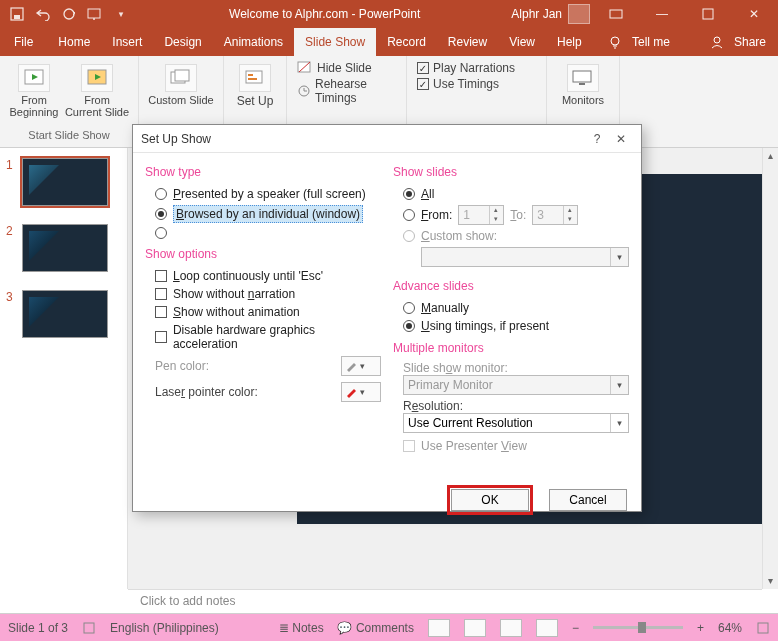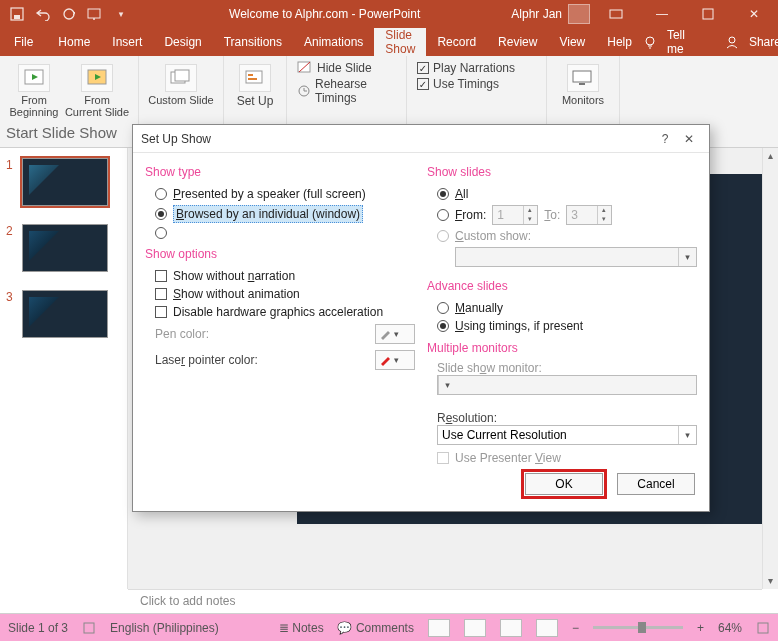--- a/index.html
+++ b/index.html
@@ -16,21 +16,21 @@
 .ribbon-tabs { height: 28px; background: #b7472a; display: flex; align-items: stretch; color: #fff; }
 .ribbon-tab { padding: 0 11px; display: flex; align-items: center; font-size: 12px; cursor: pointer; }
 .ribbon-tab.active { background: #f3f3f3; color: #b7472a; }
 .ribbon-tab.file { padding: 0 14px; }
 .ribbon-right { margin-left: auto; display: flex; align-items: center; gap: 10px; padding-right: 12px; }
 
 .ribbon-body { height: 92px; background: #f3f3f3; border-bottom: 1px solid #d0d0d0; display: flex; }
 .ribbon-group { border-right: 1px solid #e0e0e0; padding: 4px 6px; display: flex; flex-direction: column; }
 .ribbon-bigbtn { display: flex; flex-direction: column; align-items: center; justify-content: flex-start; width: 56px; padding-top: 4px; gap: 2px; color: #444; }
 .ribbon-bigbtn .icon-sq { width: 32px; height: 28px; background: #fafafa; border: 1px solid #ddd; display:flex; align-items:center; justify-content:center; }
-.ribbon-group-label { font-size: 15px; color: #666; margin-top: auto; padding-bottom: 2px; }
+.ribbon-group-label { font-size: 11px; color: #666; text-align: center; margin-top: auto; padding-bottom: 2px; }
 .ribbon-mini-row { display: flex; align-items: center; gap: 4px; color: #444; padding: 1px 4px; }
 .chk { width: 12px; height: 12px; border: 1px solid #555; display:inline-flex; align-items:center; justify-content:center; font-size:10px; color:#333; }
 
 .slide-area { position: absolute; top: 148px; left: 0; right: 16px; bottom: 52px; display: flex; }
 .thumb-pane { width: 128px; background: #fff; border-right: 1px solid #e0e0e0; padding: 10px 6px; }
 .thumb-row { display: flex; align-items: flex-start; gap: 6px; margin-bottom: 18px; }
 .thumb-num { font-size: 12px; color: #c05036; width: 10px; }
 .thumb { width: 86px; height: 48px; background: #1b2b3a; border: 1px solid #999; position:relative; }
 .thumb.sel { outline: 2px solid #c05036; outline-offset: 0; }
 .thumb .diag { position:absolute; left:6px; top:6px; width:30px; height:30px; background:linear-gradient(135deg,#2a6a8a 0%,#0f2030 100%); clip-path: polygon(0 0,100% 0,0 100%); }
@@ -41,21 +41,21 @@
 .vscroll .up, .vscroll .dn { height:16px; text-align:center; color:#666; font-size:10px; line-height:16px; }
 .notes-bar { position:absolute; left:128px; right:16px; bottom:28px; height:24px; background:#fff; border-top:1px solid #ddd; padding:4px 12px; color:#888; }
 
 .statusbar { position:absolute; bottom:0; left:0; right:0; height:28px; background:#f9a8d4; border-top:1px solid #d0d0d0; display:flex; align-items:center; padding:0 8px; gap:14px; color:#555; font-size:12px; }
 .statusbar .spacer { flex:1; }
 .view-btn { width:22px; height:18px; border:1px solid #bbb; background:#fafafa; }
 .zoom-track { width:90px; height:3px; background:#bbb; position:relative; }
 .zoom-thumb { position:absolute; left:50%; top:-4px; width:8px; height:11px; background:#888; }
 
 
-.dialog { position:absolute; left:132px; top:124px; width:578px; height:388px; background:#fff; border:1px solid #888; box-shadow: 4px 4px 12px rgba(0,0,0,.25); z-index:50; }
+.dialog { position:absolute; left:132px; top:124px; width:510px; height:388px; background:#fff; border:1px solid #888; box-shadow: 4px 4px 12px rgba(0,0,0,.25); z-index:50; }
 .dlg-title { height:28px; display:flex; align-items:center; padding:0 8px; border-bottom:1px solid #e5e5e5; }
 .dlg-title .t { flex:1; font-size:12px; color:#333; }
 .dlg-title .hc { width:24px; text-align:center; color:#555; cursor:pointer; }
 .dlg-body { display:flex; padding: 6px 12px 0 12px; gap: 12px; }
 .col { flex:1; }
 .group-title { color:#ec4899; font-size:12px; margin: 6px 0 6px 0; }
 .opt-row { display:flex; align-items:center; gap:6px; padding:2px 0 2px 10px; color:#222; }
 .opt-row.disabled { color:#999; }
 .radio { width:12px; height:12px; border:1px solid #555; border-radius:50%; display:inline-flex; align-items:center; justify-content:center; }
 .radio .dot { width:6px; height:6px; background:#333; border-radius:50%; }
@@ -66,21 +66,21 @@
 .num-input.dis { color:#aaa; background:#f5f5f5; }
 .spin { width:12px; display:flex; flex-direction:column; }
 .spin div { height:9px; border-left:1px solid #ccc; font-size:7px; line-height:7px; text-align:center; color:#666; }
 .combo { display:flex; border:1px solid #bbb; height:20px; background:#fff; }
 .combo.dis { background:#f4f4f4; color:#999; }
 .combo .txt { flex:1; padding:2px 4px; }
 .combo .arr { width:18px; border-left:1px solid #ccc; display:flex; align-items:center; justify-content:center; font-size:9px; color:#555; }
 .lbl-row { display:flex; align-items:center; gap:8px; padding:3px 0 3px 10px; }
 .color-btn { width:40px; height:20px; border:1px solid #bbb; display:flex; align-items:center; padding:0 3px; gap:3px; background:#fafafa; }
 .dd-car { font-size:9px; color:#555; }
-.dlg-btns { position:absolute; right:14px; bottom:16px; display:flex; gap:14px;justify-content:flex-end; }
+.dlg-btns { position:absolute; right:14px; bottom:0; display:flex; gap:20px;justify-content:flex-end; }
 .dlg-btn { width:78px; height:22px; border:1px solid #999; background:#f8f8f8; text-align:center; line-height:20px; font-size:12px; cursor:pointer; }
 .dlg-btn.ok { outline:3px solid #d41f1f; outline-offset:1px; }
 .sel-row { background:#cde6f7; border:1px dotted #4a90d9; padding:1px 2px; }
 .fld-label { color:#444; }
 .fld-label.dis { color:#999; }
 svg { display:block; }
 </style>
 </head>
 <body>
 
@@ -128,21 +128,20 @@
       </span>
     <span class="win-btn">✕</span>
   </div>
 </div>
 
 <div class="ribbon-tabs">
   <div class="ribbon-tab file">File</div>
   <div class="ribbon-tab">Home</div>
   <div class="ribbon-tab">Insert</div>
   <div class="ribbon-tab">Design</div>
-  <div class="ribbon-tab">Transitions</div>
   <div class="ribbon-tab">Animations</div>
   <div class="ribbon-tab active">Slide Show</div>
   <div class="ribbon-tab">Record</div>
   <div class="ribbon-tab">Review</div>
   <div class="ribbon-tab">View</div>
   <div class="ribbon-tab">Help</div>
   <div class="ribbon-right">
     <span>
         <svg width="14" height="14">
           <circle cx="7" cy="6" r="4" fill="none" stroke="#fff"></circle>
@@ -335,20 +334,24 @@
           </span>
           <span class="sel-row"><span class="underline-key">B</span>rowsed by an individual (window)</span>
         </div>
       <div class="opt-row">
           <span class="radio"></span>
         </div>
 
       <div class="group-title">Show options</div>
       <div class="opt-row">
           <span class="cb"></span>
+          <span><span class="underline-key">L</span>oop continuously until 'Esc'</span>
+        </div>
+      <div class="opt-row">
+          <span class="cb"></span>
           <span>Show without <span class="underline-key">n</span>arration</span>
         </div>
       <div class="opt-row">
           <span class="cb"></span>
           <span><span class="underline-key">S</span>how without animation</span>
         </div>
       <div class="opt-row">
           <span class="cb"></span>
           <span>Disable hardware graphics acceleration</span>
         </div>
@@ -426,23 +429,24 @@
           <span class="radio">
             <span class="dot"></span>
           </span>
           <span><span class="underline-key">U</span>sing timings, if present</span>
         </div>
 
       <div class="group-title">Multiple monitors</div>
       <div style="padding-left:10px;">
         <div class="fld-label dis">Slide sh<span class="underline-key">o</span>w monitor:</div>
         <div class="combo dis">
+            <span class="txt">Primary Monitor</span>
             <span class="arr">▾</span>
           </div>
-        <div class="fld-label" style="margin-top:16px;">R<span class="underline-key">e</span>solution:</div>
+        <div class="fld-label" style="margin-top:4px;">R<span class="underline-key">e</span>solution:</div>
         <div class="combo">
             <span class="txt">Use Current Resolution</span>
             <span class="arr">▾</span>
           </div>
         <div class="opt-row disabled" style="padding-left:0; margin-top:4px;">
             <span class="cb" style="border-color:#ccc;"></span>
             <span>Use Presenter <span class="underline-key">V</span>iew</span>
           </div>
       </div>
     </div>

